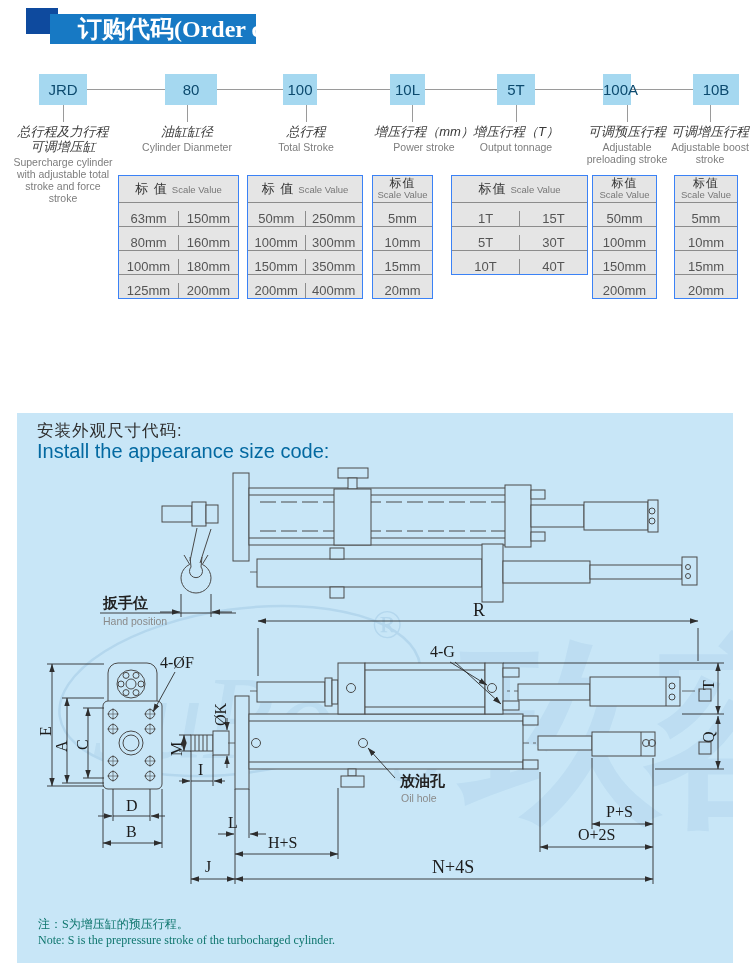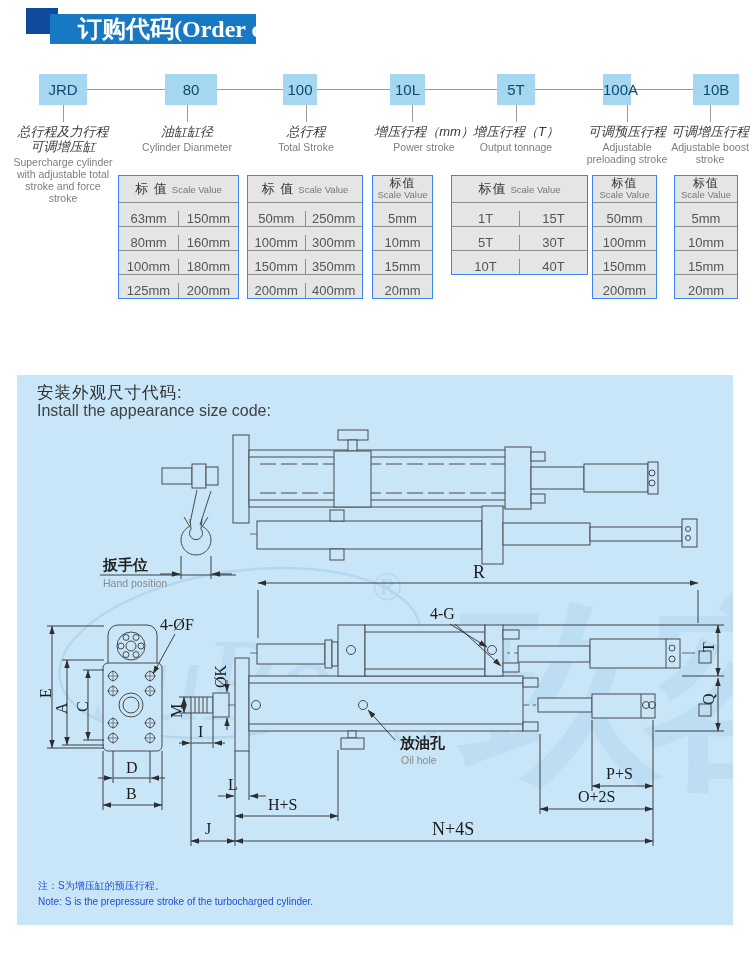--- a/index.html
+++ b/index.html
@@ -24,24 +24,24 @@
   .tbl{position:absolute;top:175px;border:1px solid #3b82f6;background:#e5e5e5;box-sizing:border-box;}
   .tbl .th{height:26px;display:flex;align-items:center;justify-content:center;gap:4px;}
   .tbl .th.twol{flex-direction:column;gap:0;line-height:11px;}
   .thz{font-size:13px;color:#333;letter-spacing:1px;}
   .the{font-size:9.5px;color:#777;text-align:right;}
   .tbl .tr{display:flex;height:23px;border-top:1px solid #8c8c8c;align-items:flex-end;}
   .tbl .td{flex:1;display:flex;align-items:center;justify-content:center;
            font-size:13px;color:#555;}
   .tbl .td + .td{border-left:1px solid #8c8c8c;}
   
-  .panel{position:absolute;left:17px;top:375px;width:716px;height:550px;background:#c8e6f7;}
+  .panel{position:absolute;left:17px;top:413px;width:716px;height:550px;background:#c8e6f7;}
   .ptitle{position:absolute;left:20px;top:7px;font-size:16.5px;color:#2e2e2e;letter-spacing:1px;}
-  .ptitle2{position:absolute;left:20px;top:27px;font-size:16px;color:#404040;}
-  .note{position:absolute;left:21px;top:503px;font-size:10px;color:#1d4ed8;line-height:16px;}
+  .ptitle2{position:absolute;left:20px;top:27px;font-size:20px;color:#0369a1;}
+  .note{position:absolute;left:21px;top:503px;font-size:12px;color:#0f766e;line-height:16px;font-family:Liberation Serif, serif;}
   .drawing{position:absolute;left:0;top:0;}
   
   .pt{fill:#c8e6f7;stroke:#4a4a4a;stroke-width:1;}
   .ln{fill:none;stroke:#4a4a4a;stroke-width:1;}
   .cl{fill:none;stroke:#4a4a4a;stroke-width:0.8;stroke-dasharray:13 4 3 4;}
   .dim{fill:none;stroke:#2e2e2e;stroke-width:0.9;}
   text.dm{font-family:"Liberation Serif",serif;font-size:16px;fill:#1c1c1c;}
   text.dm2{font-family:"Liberation Serif",serif;font-size:18px;fill:#1c1c1c;}
   text.zht{font-family:"Liberation Sans",sans-serif;font-size:15px;font-weight:bold;fill:#222;}
   text.ent{font-family:"Liberation Sans",sans-serif;font-size:10.5px;fill:#8a8a8a;}

